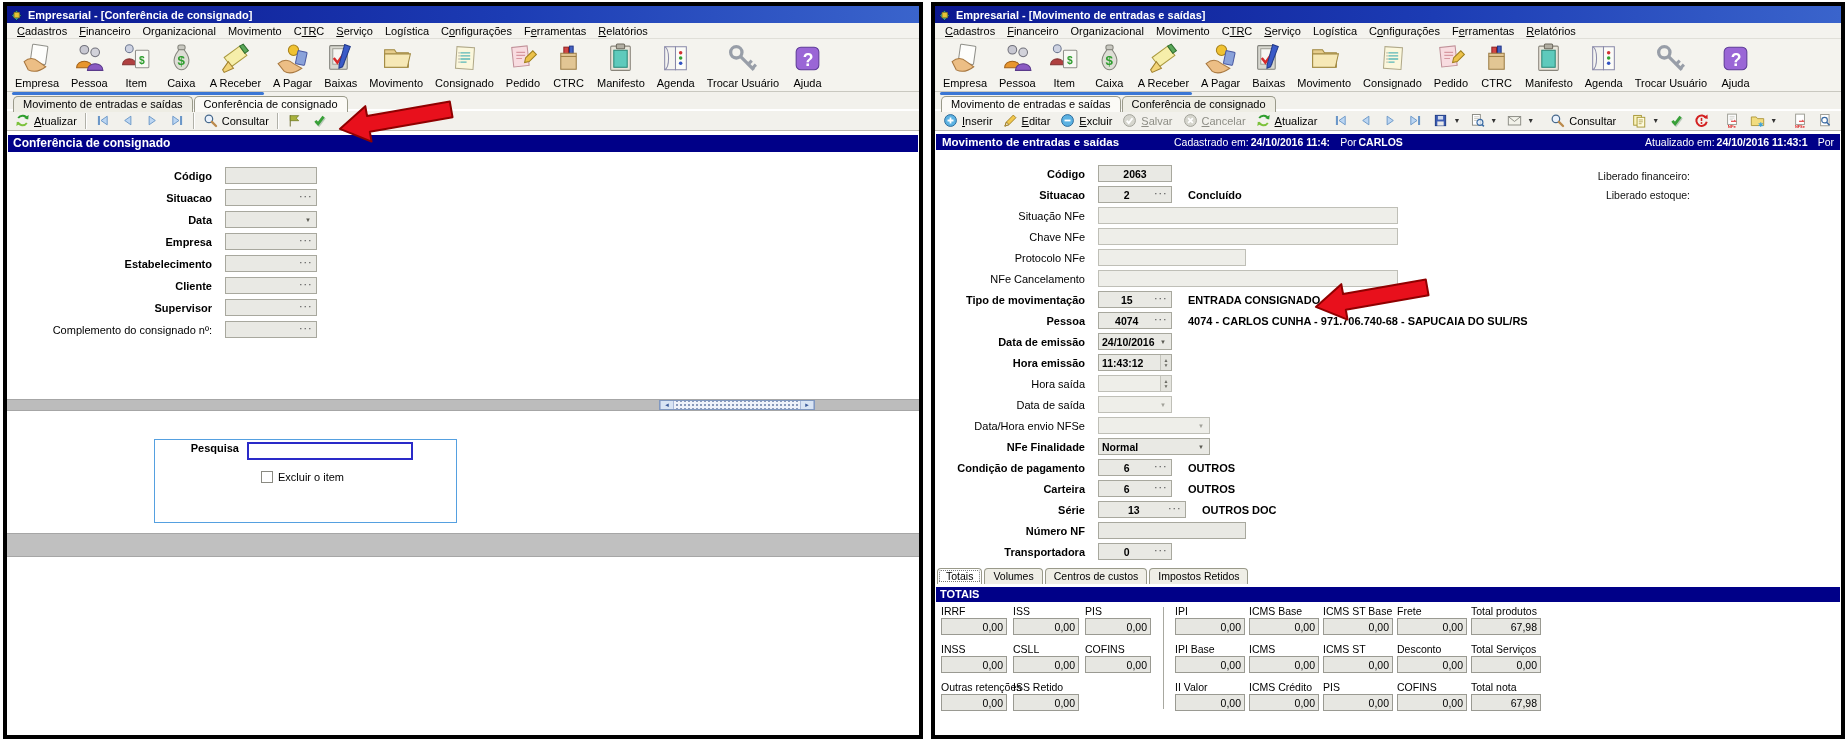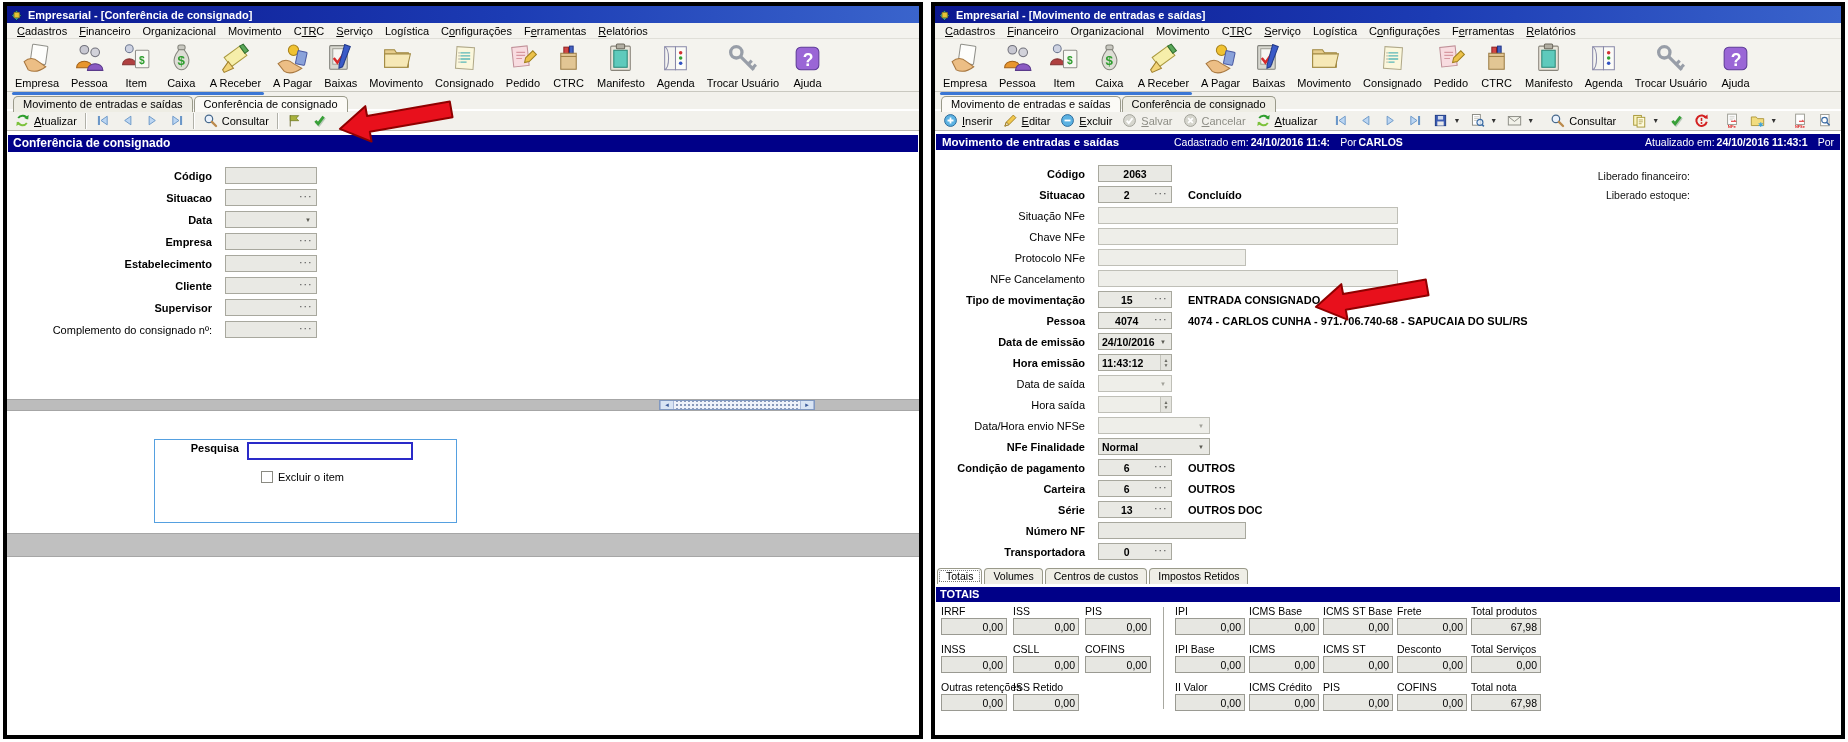--- a/index.html
+++ b/index.html
@@ -921,29 +921,29 @@
             </div>
           </div>
           <div class="frow">
             <div class="flabel">Hora emissão</div>
             <div class="fbox" style="width: 74px;">
               <span class="val">11:43:12</span>
               <span class="spin">▲<br>▼</span>
             </div>
           </div>
           <div class="frow">
+            <div class="flabel light">Hora saída</div>
+            <div class="fbox disabled" style="width: 74px;">
+              <span class="spin">▲<br>▼</span>
+            </div>
+          </div>
+          <div class="frow">
             <div class="flabel light">Data de saída</div>
             <div class="fbox disabled" style="width: 74px;">
               <span class="drop">▼</span>
-            </div>
-          </div>
-          <div class="frow">
-            <div class="flabel light">Hora saída</div>
-            <div class="fbox disabled" style="width: 74px;">
-              <span class="spin">▲<br>▼</span>
             </div>
           </div>
           <div class="frow">
             <div class="flabel light">Data/Hora envio NFSe</div>
             <div class="fbox disabled" style="width: 112px;">
               <span class="drop">▼</span>
             </div>
           </div>
           <div class="frow">
             <div class="flabel">NFe Finalidade</div>
@@ -963,21 +963,21 @@
           <div class="frow">
             <div class="flabel">Carteira</div>
             <div class="fbox" style="width: 74px;">
               <span class="val auto">6</span>
               <span class="dots">···</span>
             </div>
             <span class="fdesc">OUTROS</span>
           </div>
           <div class="frow">
             <div class="flabel">Série</div>
-            <div class="fbox" style="width: 74px;">
+            <div class="fbox" style="width: 88px;">
               <span class="val auto">13</span>
               <span class="dots">···</span>
             </div>
             <span class="fdesc">OUTROS DOC</span>
           </div>
           <div class="frow">
             <div class="flabel">Número NF</div>
             <div class="fbox" style="width: 148px;"></div>
           </div>
           <div class="frow">

